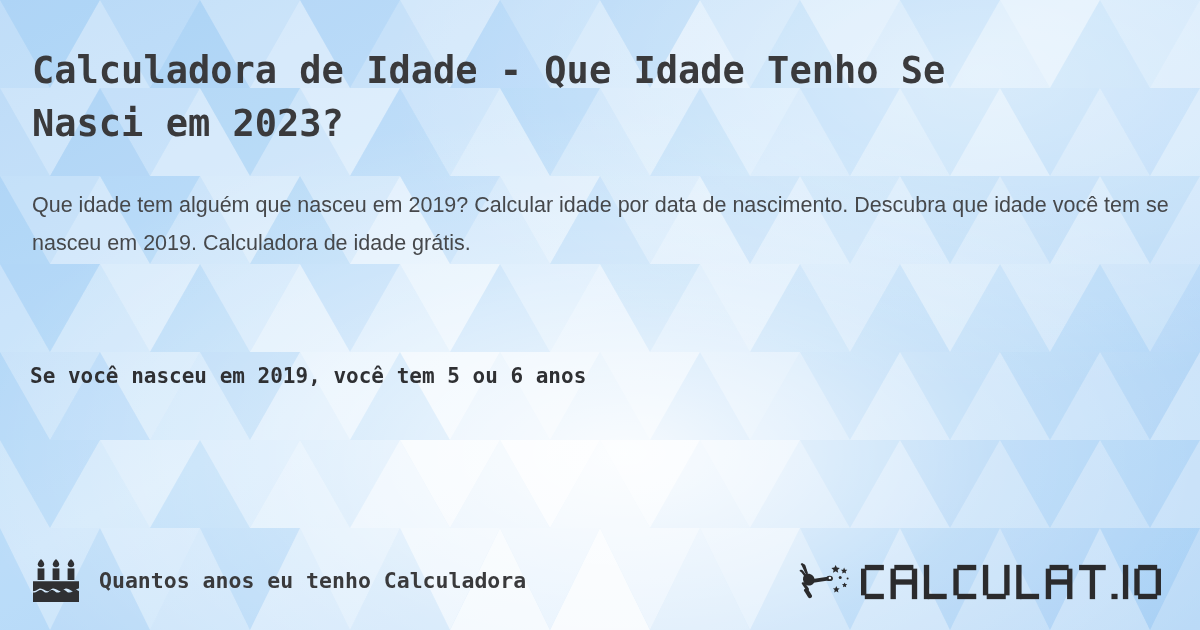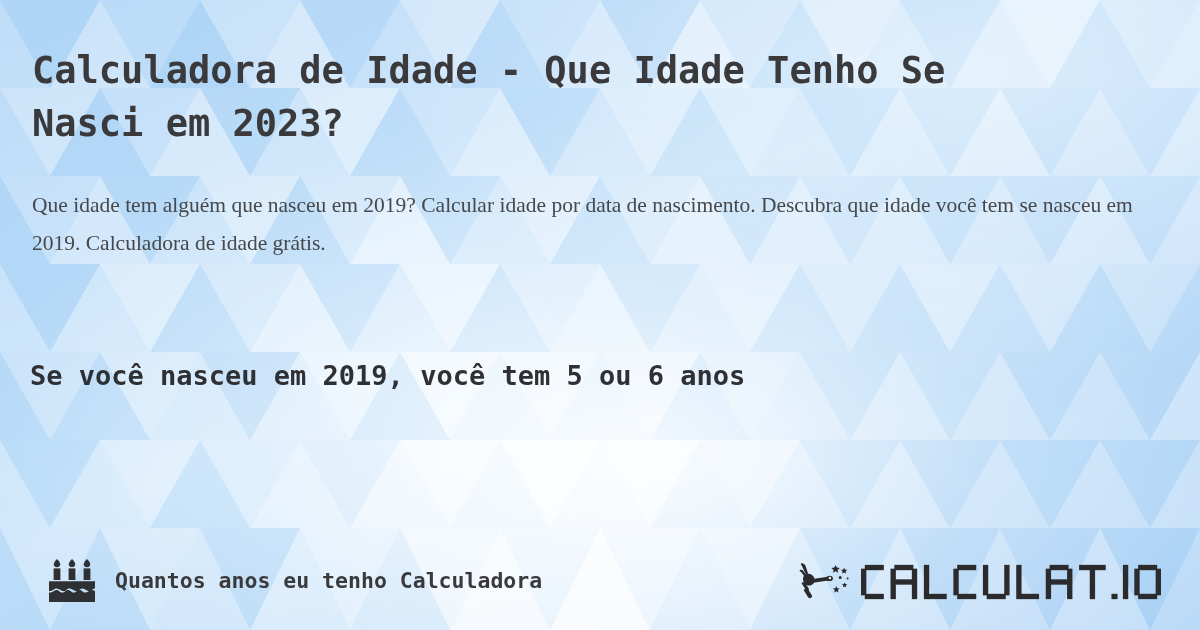--- a/index.html
+++ b/index.html
@@ -51,52 +51,52 @@
     color: #3a3a3c;
     letter-spacing: 0px;
     white-space: pre-wrap;
   }
 
   .desc {
     position: absolute;
     left: 32px;
     top: 186px;
     width: 1145px;
-    font-family: Liberation Serif, serif;
+    font-family: Liberation Sans, sans-serif;
     font-weight: normal;
     font-size: 21.5px;
     line-height: 38px;
     color: #46484b;
     white-space: pre-wrap;
   }
 
   .answer {
     position: absolute;
     left: 30px;
     top: 356px;
     width: 1140px;
     font-family: "DejaVu Sans Mono", "Liberation Mono", monospace;
     font-weight: bold;
-    font-size: 27px;
+    font-size: 21px;
     line-height: 40px;
     color: #2f3033;
     white-space: pre-wrap;
   }
 
   
   .footer {
     position: absolute;
     left: 0;
     right: 0;
     bottom: 0;
     height: 100px;
     display: flex;
     align-items: center;
     justify-content: space-between;
-    padding: 0 28px 0 46px;
+    padding: 0 28px 0 30px;
   }
 
   .footer-left {
     display: flex;
     align-items: center;
     gap: 17px;
   }
 
   .cake-icon {
     width: 52px;

